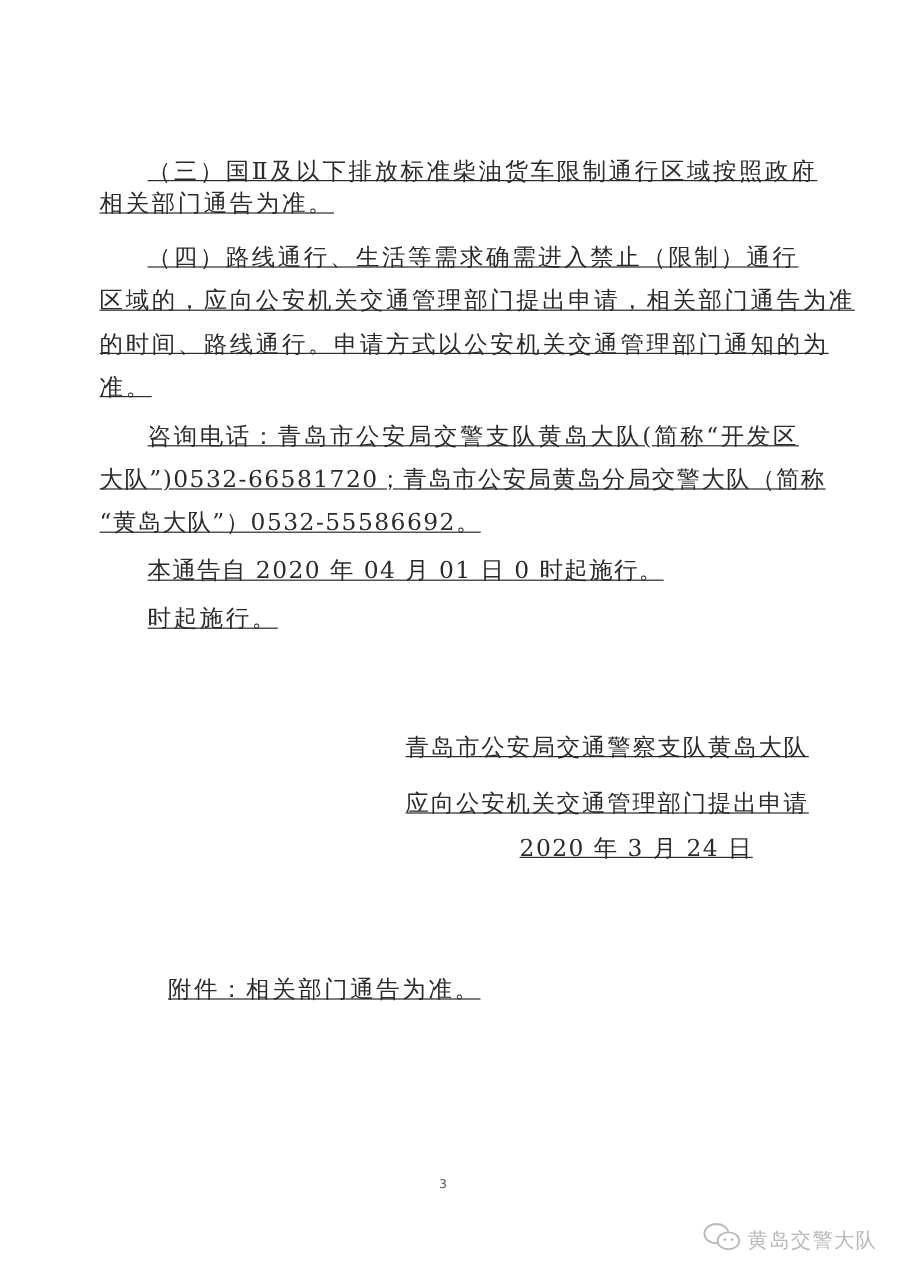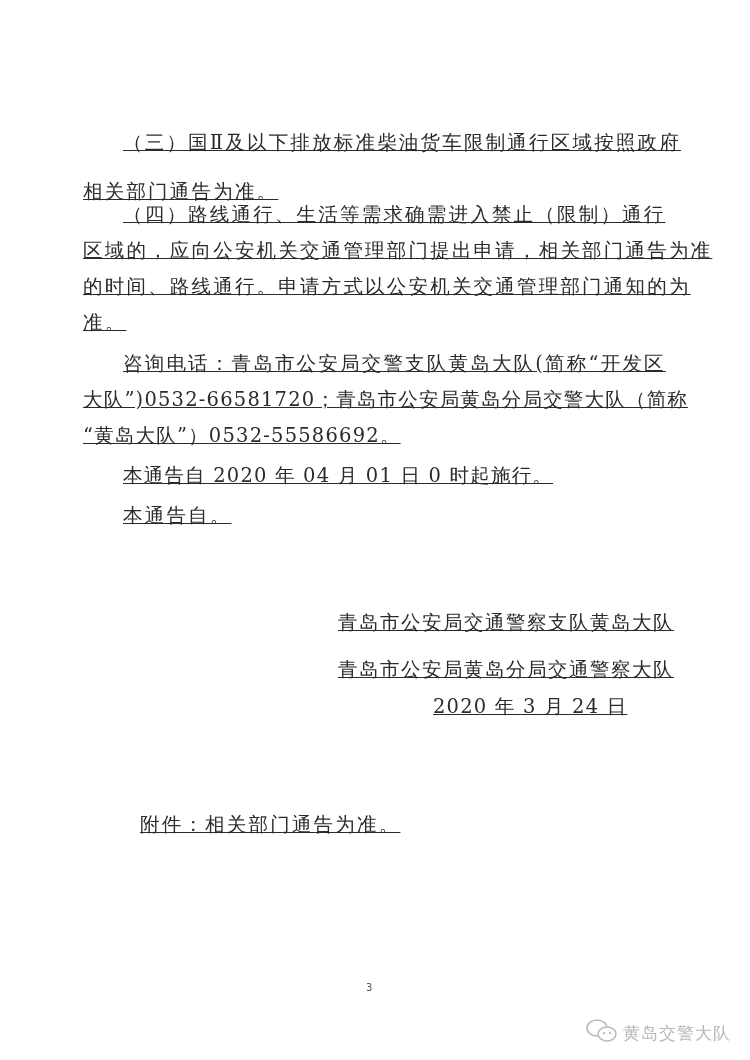--- a/index.html
+++ b/index.html
@@ -22,36 +22,36 @@
       position: absolute; left: 585px; top: 1018px; display: flex; align-items: center; gap: 4px;
       color: #b8b8b8; font-family: "DejaVu Sans", sans-serif; font-size: 17px; letter-spacing: 1px; justify-content: center;
     }
     .watermark svg { width: 34px; height: 26px; }
   </style>
 </head>
 <body>
 
 <div>
   <div class="line indent" style="top:131px">（三）国Ⅱ及以下排放标准柴油货车限制通行区域按照政府</div>
-  <div class="line body-line" style="top:180px">相关部门通告为准。</div>
+  <div class="line body-line" style="top:158px">相关部门通告为准。</div>
 
   <div class="line indent" style="top:203px">（四）路线通行、生活等需求确需进入禁止（限制）通行</div>
   <div class="line body-line" style="top:239px">区域的，应向公安机关交通管理部门提出申请，相关部门通告为准</div>
   <div class="line body-line" style="top:275px">的时间、路线通行。申请方式以公安机关交通管理部门通知的为</div>
   <div class="line body-line" style="top:311px">准。</div>
 
   <div class="line indent" style="top:352px">咨询电话：青岛市公安局交警支队黄岛大队(简称“开发区</div>
   <div class="line body-line" style="top:388px; letter-spacing:1.2px">大队”)0532-66581720；青岛市公安局黄岛分局交警大队（简称</div>
   <div class="line body-line" style="top:424px; letter-spacing:1.2px">“黄岛大队”）0532-55586692。</div>
 
   <div class="line indent" style="top:464px; letter-spacing:1.2px">本通告自 2020 年 04 月 01 日 0 时起施行。</div>
-  <div class="line indent" style="top:504px">本通告自。</div>
+  <div class="line indent" style="top:504px">时起施行。</div>
 
   <div class="line" style="left:338px; top:611px; letter-spacing:1.5px">青岛市公安局交通警察支队黄岛大队</div>
-  <div class="line" style="left:338px; top:658px; letter-spacing:1.5px">青岛市公安局黄岛分局交通警察大队</div>
+  <div class="line" style="left:338px; top:658px; letter-spacing:1.5px">应向公安机关交通管理部门提出申请</div>
   <div class="line" style="left:433px; top:695px; letter-spacing:1.2px">2020 年 3 月 24 日</div>
 
   <div class="line" style="left:140px; top:813px">附件：相关部门通告为准。</div>
 
   <div class="page-number">3</div>
 </div>
 
 <div class="watermark">
   <span>
     <svg viewBox="0 0 34 26">

